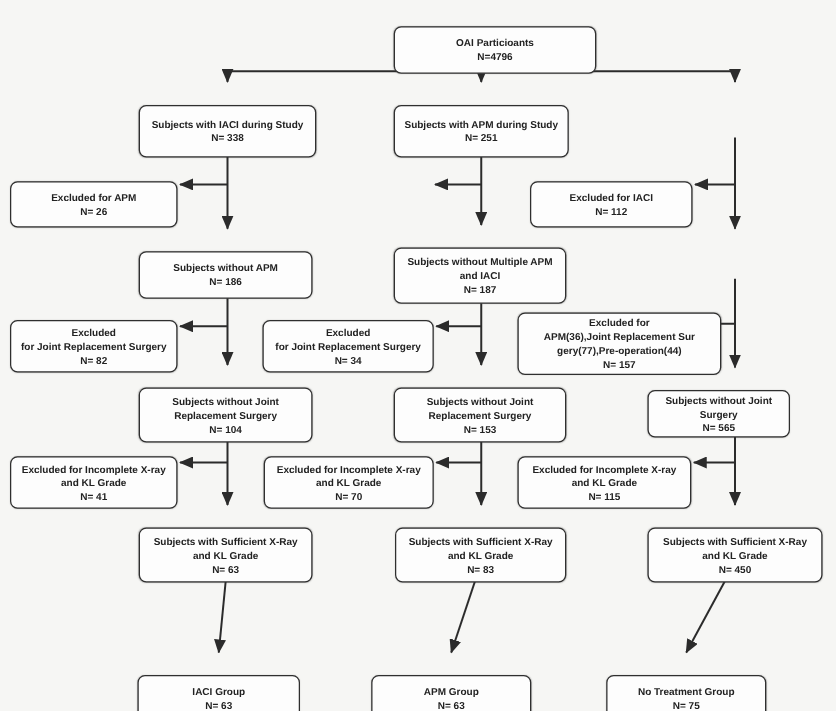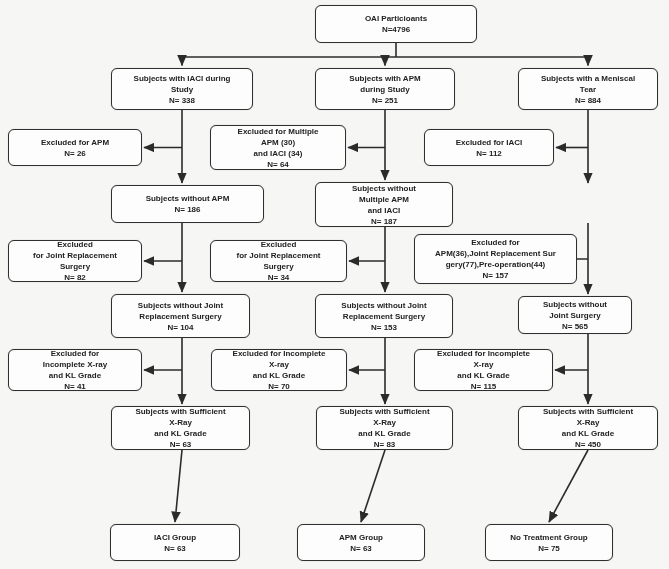--- a/index.html
+++ b/index.html
@@ -17,22 +17,23 @@
     box-sizing:border-box;
     background:#fdfdfd;
     border:1.6px solid #2f2f2f;
     border-radius:6px;
     display:flex;flex-direction:column;
     align-items:center;justify-content:center;
     text-align:center;
     white-space:pre-line;
     font-size:8px;line-height:11px;font-weight:bold;
     color:#222;
-    padding:1px 20px;
+    padding:1px 2px;
     box-shadow:0 0 1px rgba(60,60,60,.35);
+    margin-top:16px;
   }
 </style>
 </head>
 <body>
 
 <div class="page">
 
   <svg class="connectors" viewBox="0 0 669 569">
     <defs>
       <marker id="arr" markerWidth="7" markerHeight="6" refX="6.5" refY="3" orient="auto">
@@ -73,62 +74,57 @@
     </g>
   </svg>
 
   <div class="box" style="left:315px;top:5px;width:162px;height:38px">OAI Particioants
 N=4796</div>
 
   <div class="box" style="left:111px;top:68px;width:142px;height:42px">Subjects with IACI during Study
 N= 338</div>
   <div class="box" style="left:8px;top:129px;width:134px;height:37px">Excluded for APM
 N= 26</div>
-  <div class="box" style="left:111px;top:185px;width:153px;height:38px">Subjects without APM
+  <div class="box" style="left:111px;top:185px;width:139px;height:38px">Subjects without APM
 N= 186</div>
   <div class="box" style="left:8px;top:240px;width:134px;height:42px">Excluded
 for Joint Replacement Surgery
 N= 82</div>
   <div class="box" style="left:111px;top:294px;width:139px;height:44px">Subjects without Joint
 Replacement Surgery
 N= 104</div>
   <div class="box" style="left:8px;top:349px;width:134px;height:42px">Excluded for Incomplete X-ray
 and KL Grade
 N= 41</div>
   <div class="box" style="left:111px;top:406px;width:139px;height:44px">Subjects with Sufficient X-Ray
 and KL Grade
 N= 63</div>
   <div class="box" style="left:110px;top:524px;width:130px;height:37px">IACI Group
 N= 63</div>
 
   <div class="box" style="left:315px;top:68px;width:140px;height:42px">Subjects with APM during Study
 N= 251</div>
-  <div class="box" style="left:210px;top:125px;width:136px;height:45px">Excluded for Multiple APM (30)
-and IACI (34)
-N= 64</div>
   <div class="box" style="left:315px;top:182px;width:138px;height:45px">Subjects without Multiple APM
 and IACI
 N= 187</div>
   <div class="box" style="left:210px;top:240px;width:137px;height:42px">Excluded
 for Joint Replacement Surgery
 N= 34</div>
   <div class="box" style="left:315px;top:294px;width:138px;height:44px">Subjects without Joint
 Replacement Surgery
 N= 153</div>
   <div class="box" style="left:211px;top:349px;width:136px;height:42px">Excluded for Incomplete X-ray
 and KL Grade
 N= 70</div>
   <div class="box" style="left:316px;top:406px;width:137px;height:44px">Subjects with Sufficient X-Ray
 and KL Grade
 N= 83</div>
   <div class="box" style="left:297px;top:524px;width:128px;height:37px">APM Group
 N= 63</div>
 
-  <div class="box" style="left:518px;top:68px;width:140px;height:42px">Subjects with a Meniscal Tear
-N= 884</div>
   <div class="box" style="left:424px;top:129px;width:130px;height:37px">Excluded for IACI
 N= 112</div>
   <div class="box" style="left:414px;top:234px;width:163px;height:50px">Excluded for
 APM(36),Joint Replacement Sur
 gery(77),Pre-operation(44)
 N= 157</div>
   <div class="box" style="left:518px;top:296px;width:114px;height:38px">Subjects without Joint Surgery
 N= 565</div>
   <div class="box" style="left:414px;top:349px;width:139px;height:42px">Excluded for Incomplete X-ray
 and KL Grade

